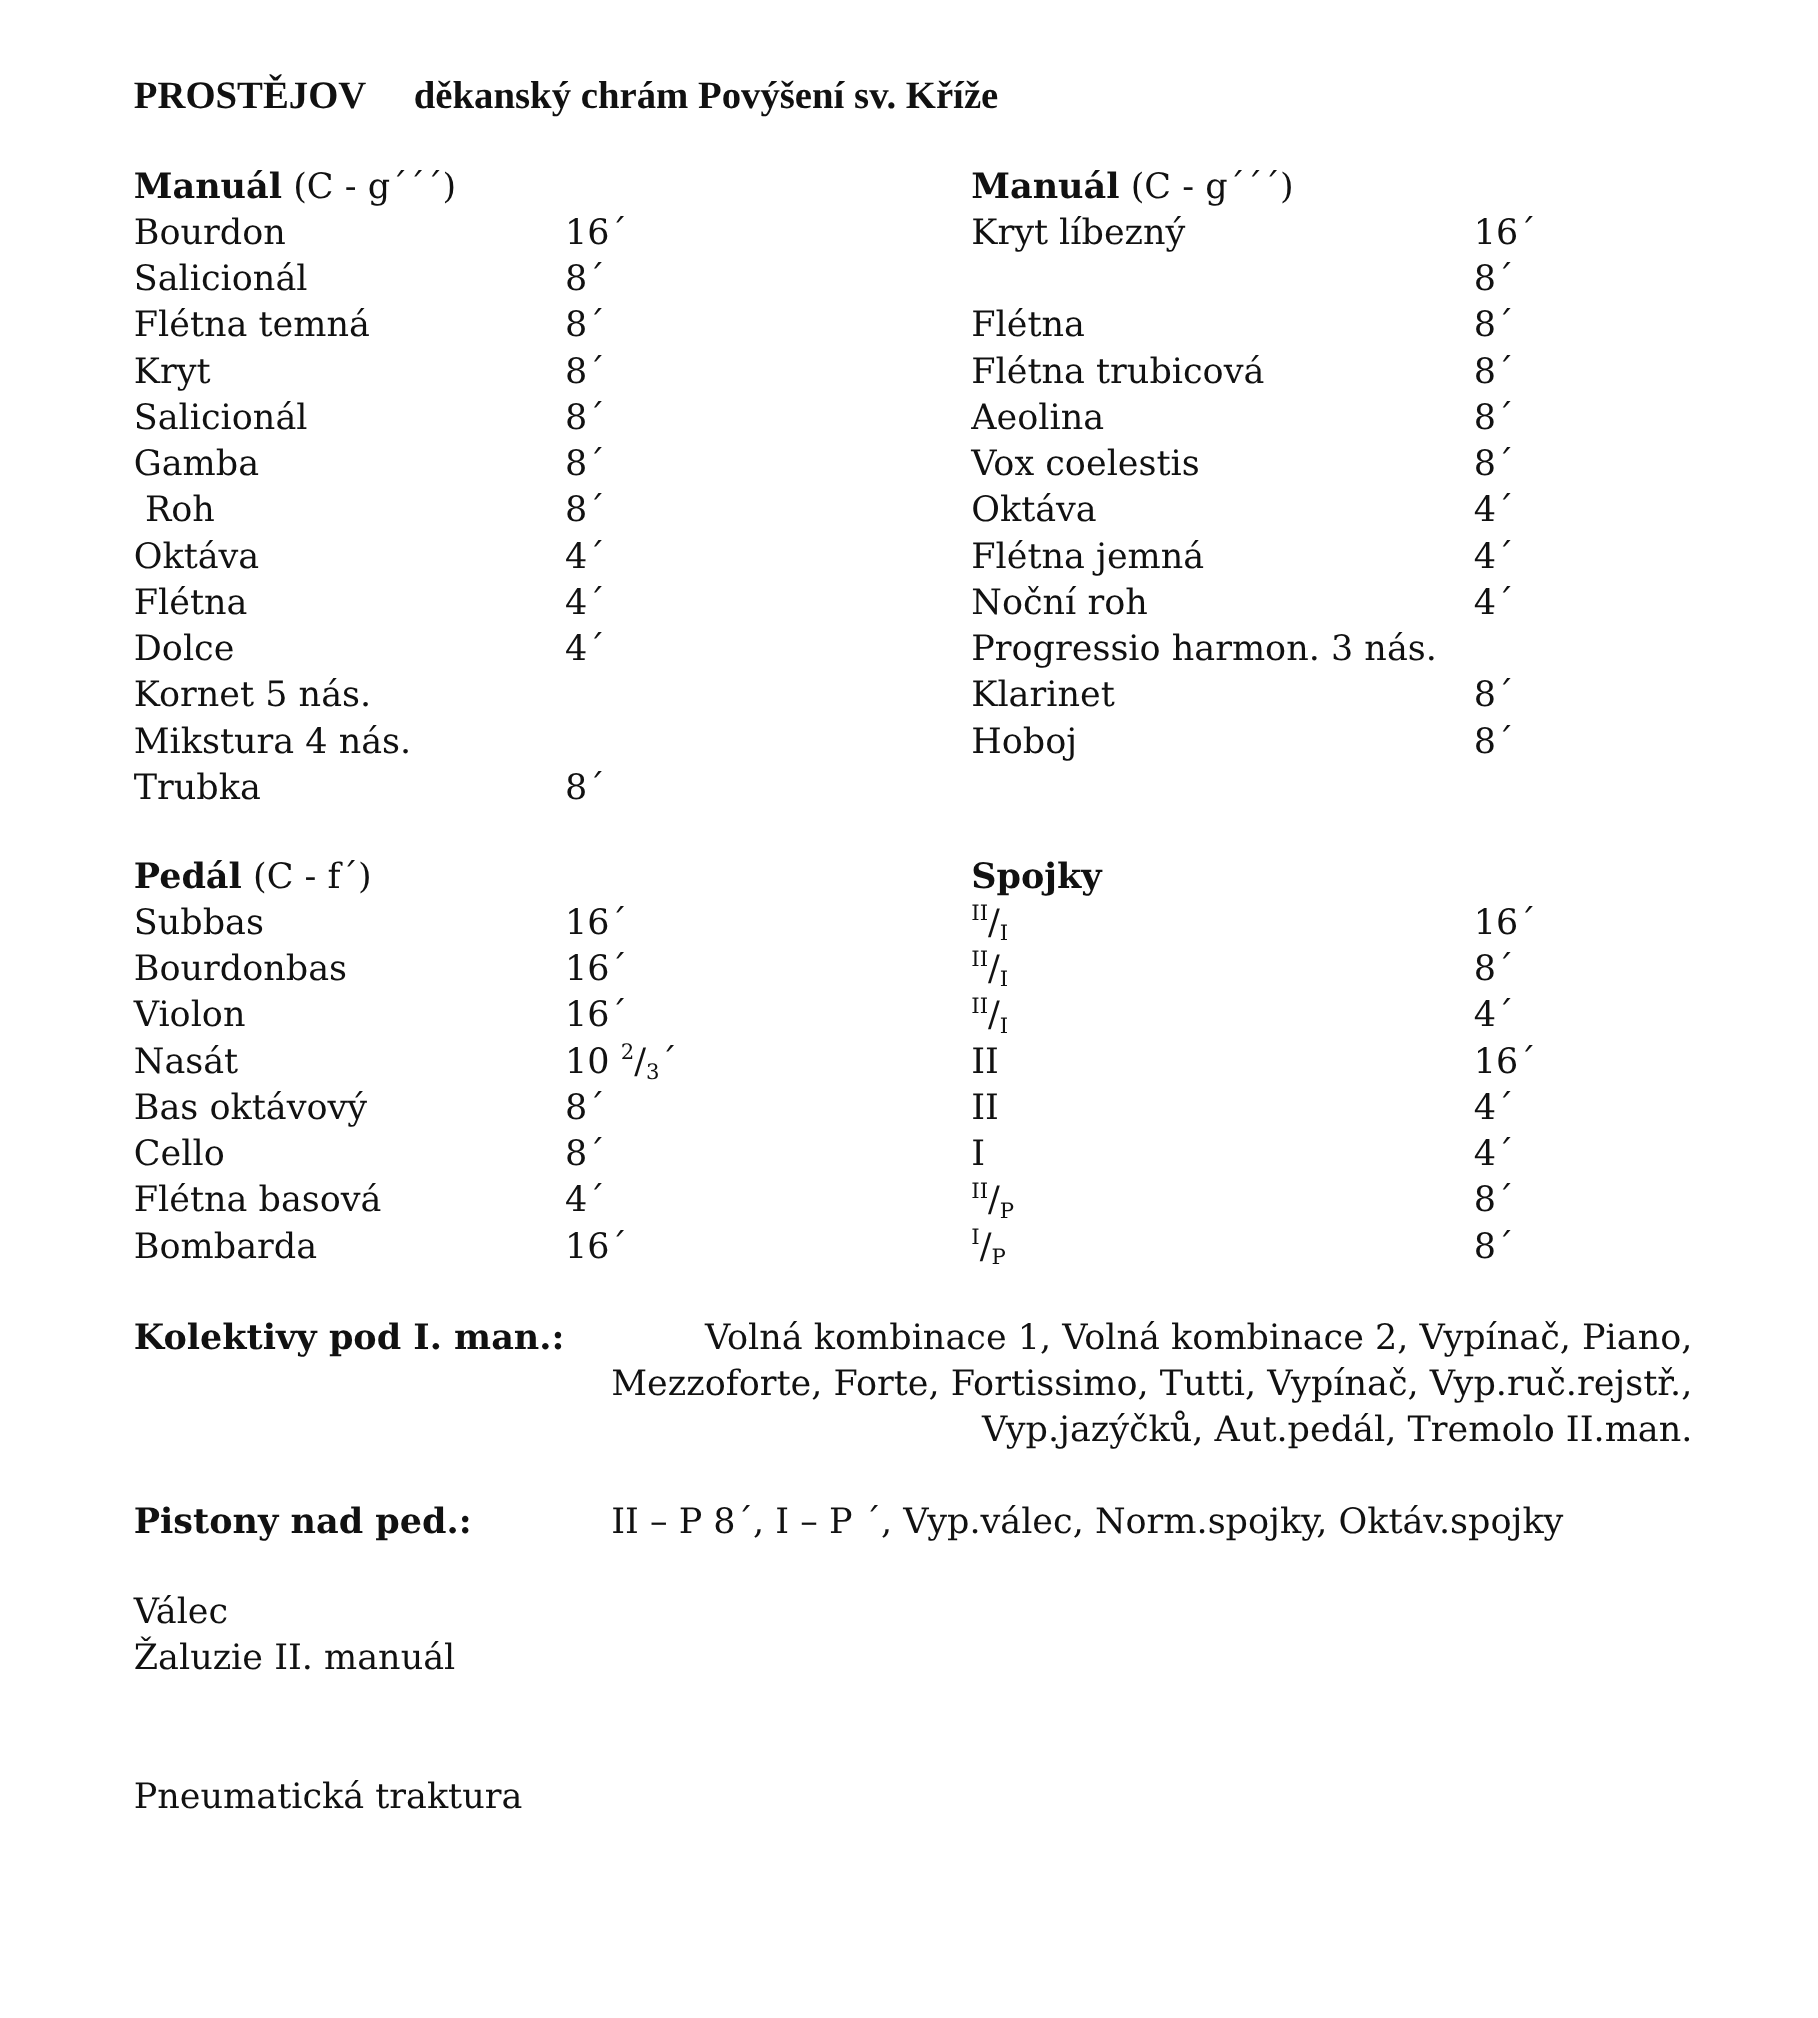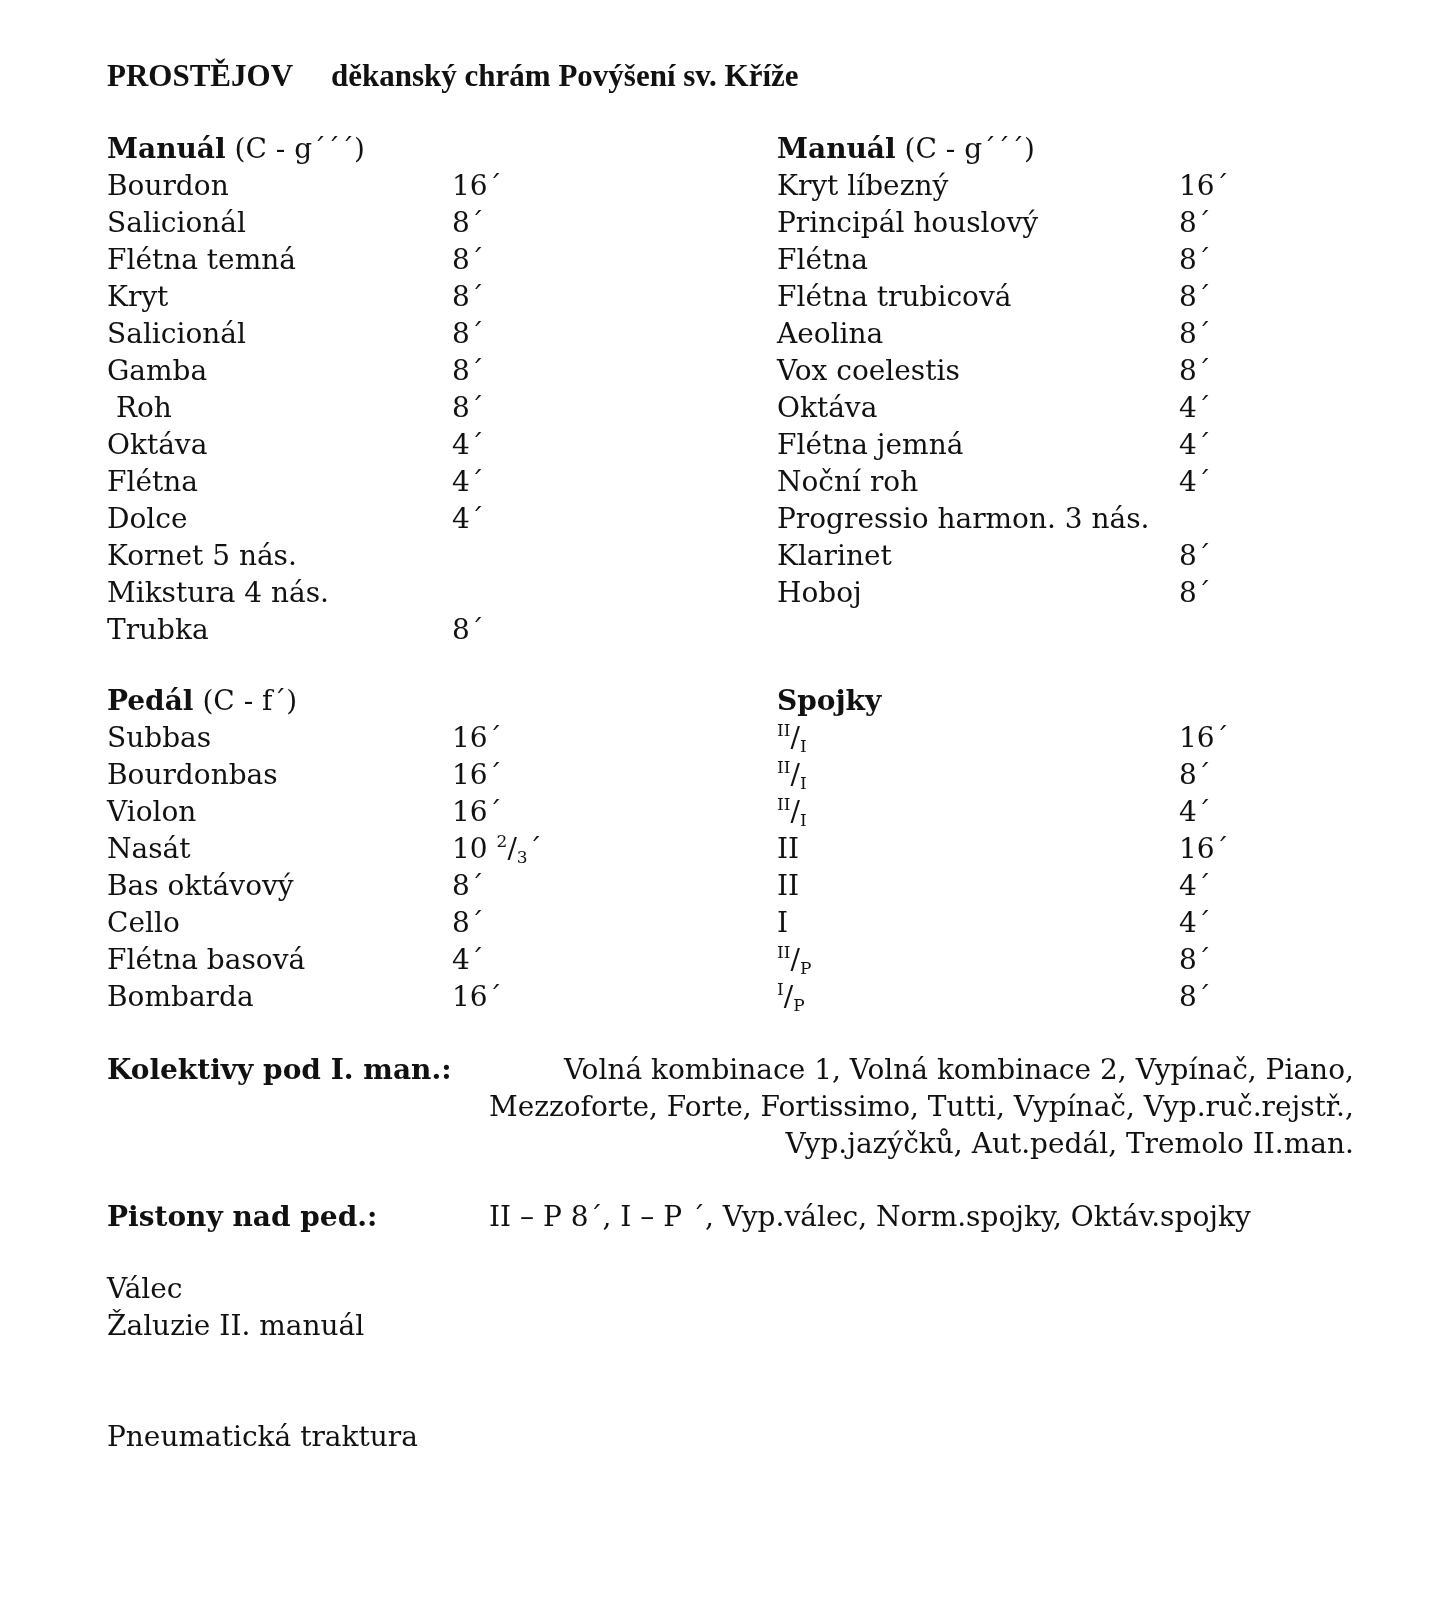--- a/index.html
+++ b/index.html
@@ -107,21 +107,20 @@
 </div>
 
 <div class="block right-col" id="manual2">
   <div class="hdr"><b>Manuál</b> <span>(C - g´´´)</span></div>
   <div class="rows">
       <div class="row">
         <span class="name" style="white-space: pre;">Kryt líbezný</span>
         <span class="foot">16´</span>
       </div>
       <div class="row">
-        <span class="name" style="white-space: pre;">Principál houslový</span>
         <span class="foot">8´</span>
       </div>
       <div class="row">
         <span class="name" style="white-space: pre;">Flétna</span>
         <span class="foot">8´</span>
       </div>
       <div class="row">
         <span class="name" style="white-space: pre;">Flétna trubicová</span>
         <span class="foot">8´</span>
       </div>

